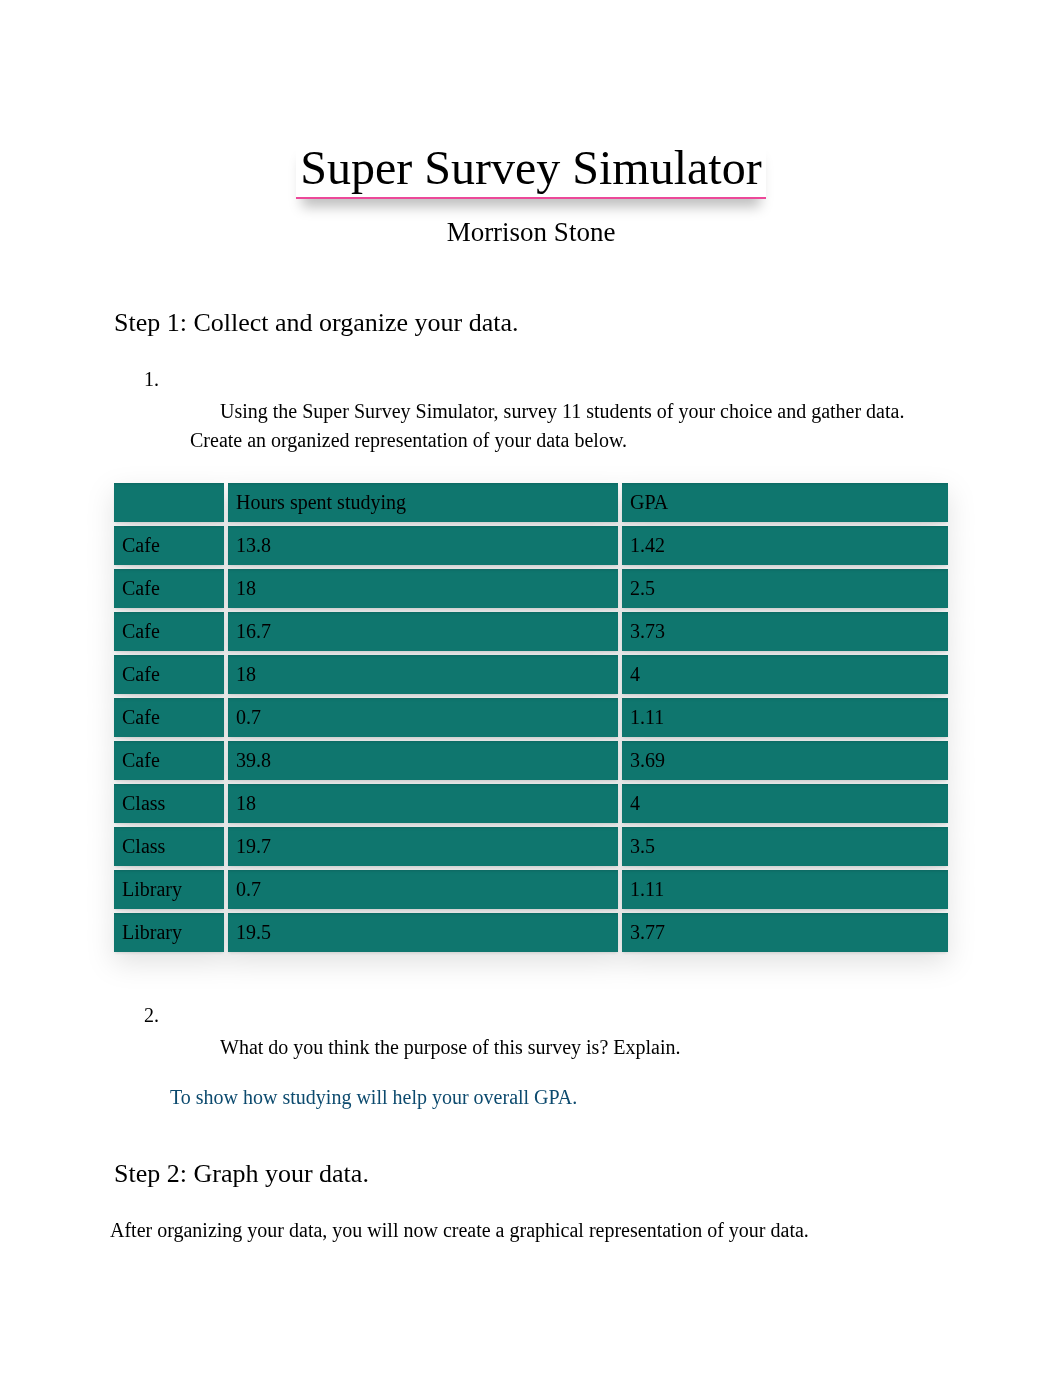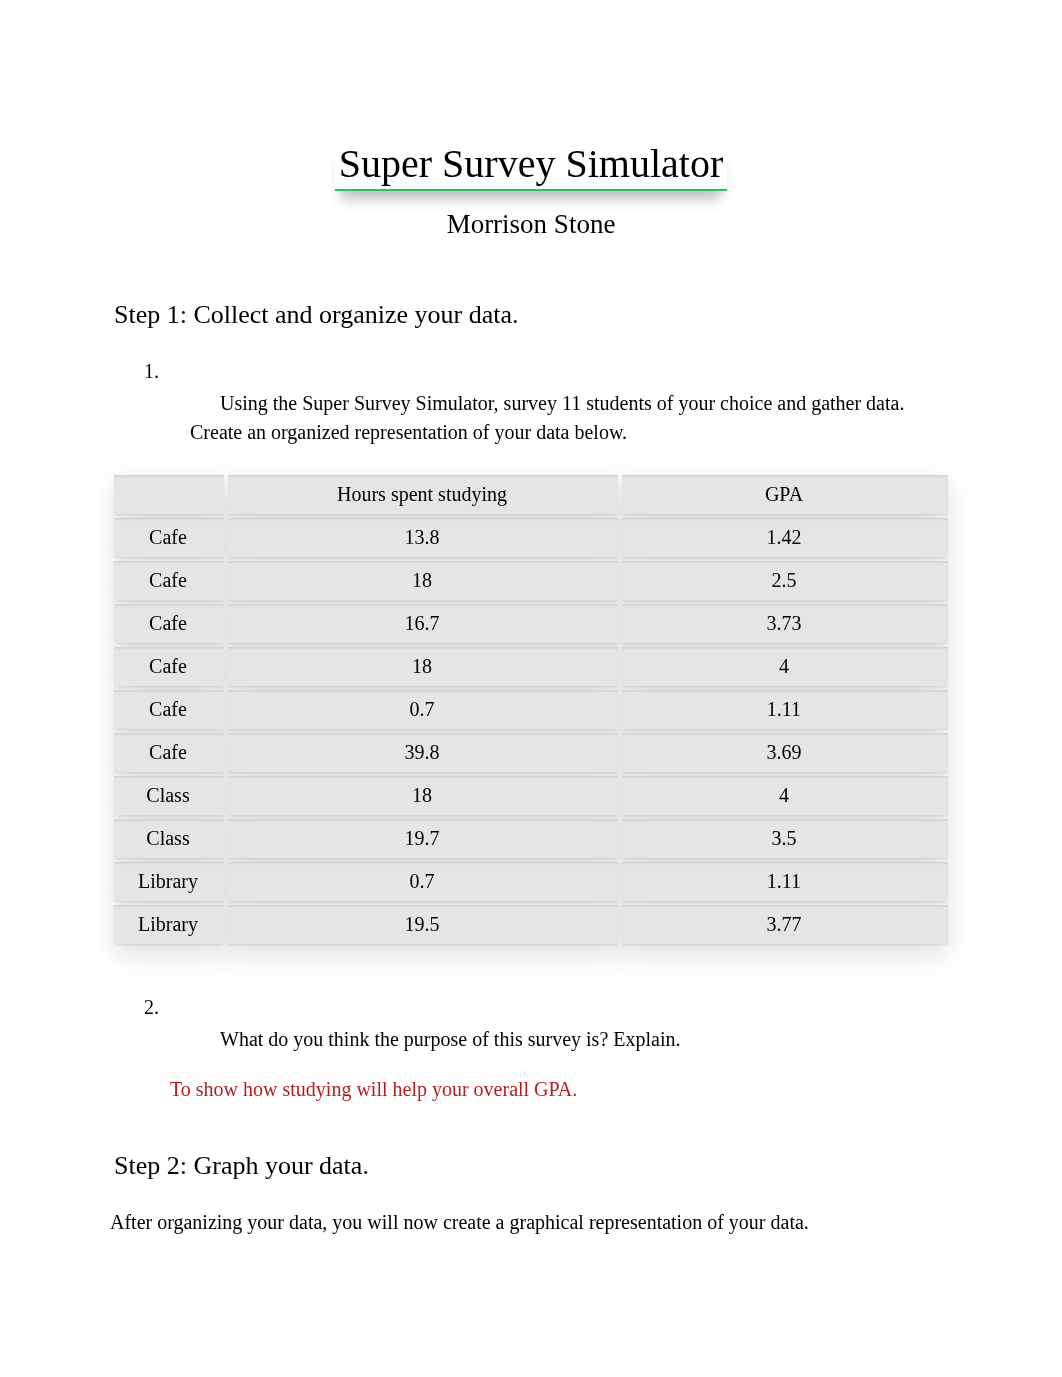--- a/index.html
+++ b/index.html
@@ -11,23 +11,23 @@
       color: #000;
       padding: 140px 110px 60px 110px;
       position: relative;
     }
     .title-wrap {
       text-align: center;
       margin-bottom: 18px;
     }
     .main-title {
       display: inline-block;
-      font-size: 40px;
+      font-size: 48px;
       font-weight: normal;
-      border-bottom: 2px solid #22c55e;
+      border-bottom: 2px solid #ec4899;
       box-shadow: 0 14px 12px -6px rgba(0,0,0,0.25);
       padding: 0 4px 2px 4px;
     }
     .subtitle {
       text-align: center;
       font-size: 27px;
       margin-bottom: 60px;
     }
     .step-head {
       font-size: 26px;
@@ -43,21 +43,21 @@
       margin-left: 80px;
       margin-right: 40px;
       line-height: 1.45;
       margin-bottom: 24px;
     }
     .q-text.inline-start {
       text-indent: 30px;
     }
     .answer {
       font-size: 20px;
-      color: #b91c1c;
+      color: #0c4a6e;
       margin-left: 60px;
       margin-bottom: 50px;
     }
     .step2-intro {
       font-size: 20px;
       margin-top: 18px;
       margin-left: 0;
     }
 
     
@@ -65,23 +65,23 @@
       margin: 0 0 48px 0;
       filter: drop-shadow(0 10px 14px rgba(0,0,0,0.12));
     }
     table {
       border-collapse: separate;
       border-spacing: 4px 4px;
       width: 100%;
       font-size: 20px;
     }
     th, td {
-      background: #e5e5e5;
+      background: #0f766e;
       font-weight: normal;
-      text-align: center;
+      text-align: left;
       padding: 8px 10px 8px 8px;
       box-shadow:
         inset 0 3px 3px -2px rgba(0,0,0,0.12),
         0 2px 3px -1px rgba(0,0,0,0.12);
       vertical-align: middle;
     }
     col.c1 { width: 110px; }
     col.c2 { width: 390px; }
     col.c3 { }
   </style>

